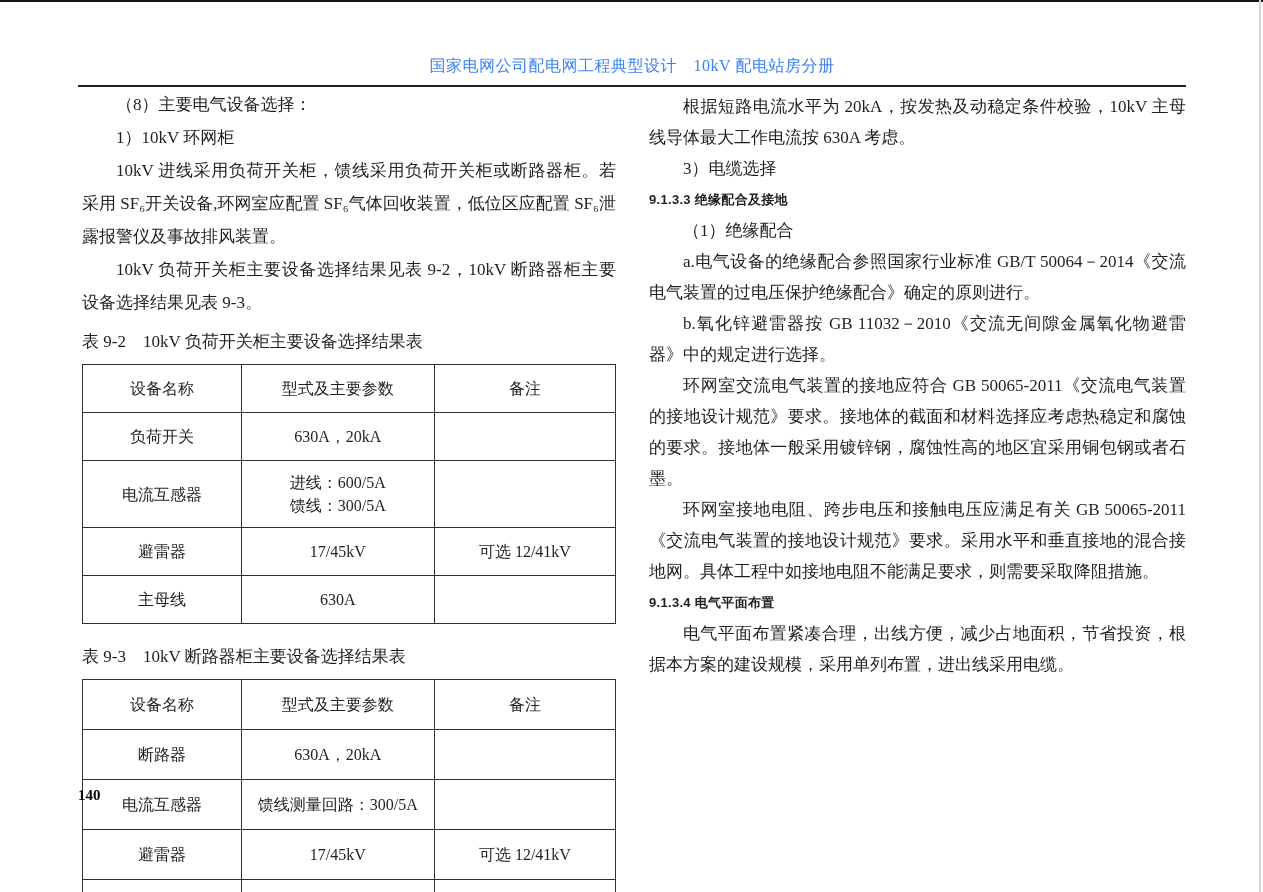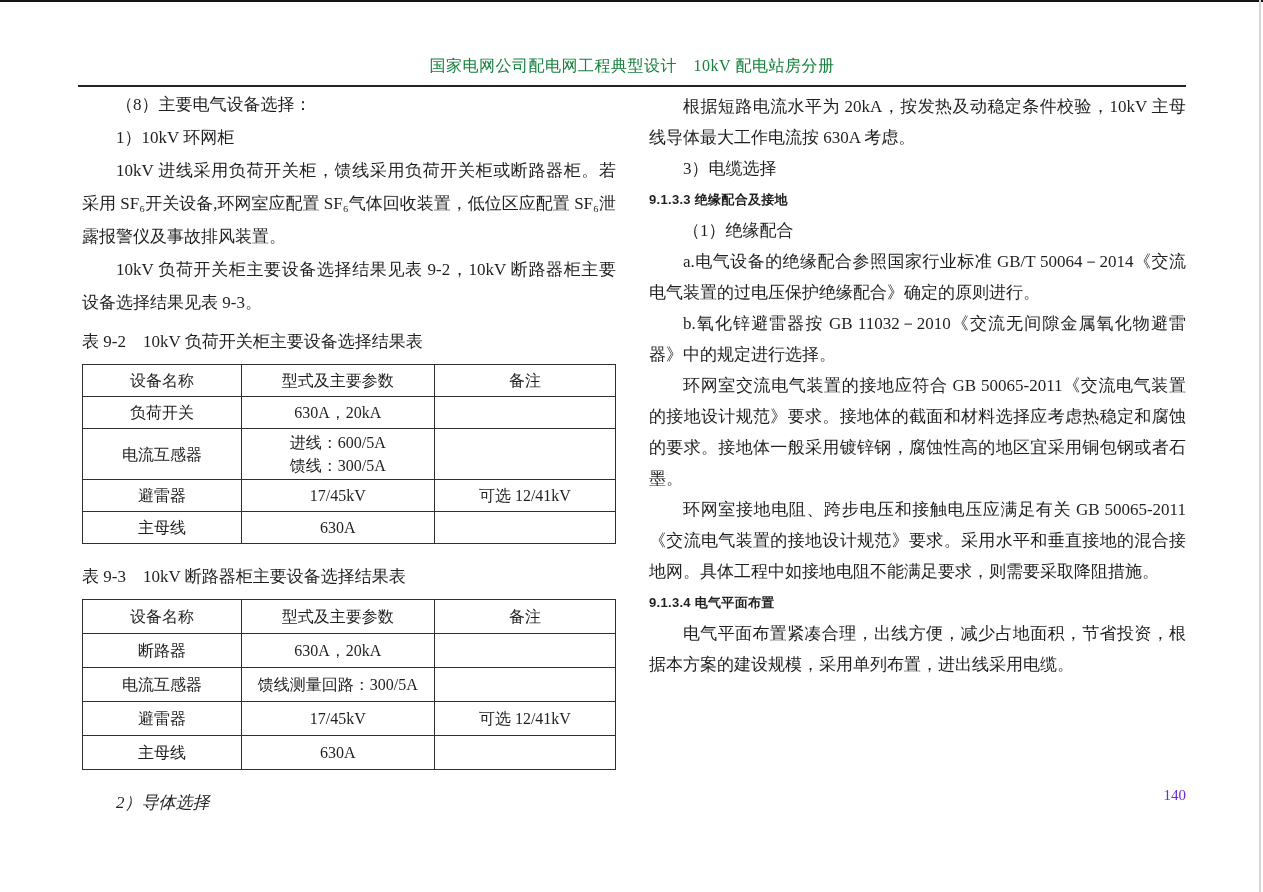--- a/index.html
+++ b/index.html
@@ -27,21 +27,21 @@
     width: 2px; height: 892px;
     background: #d6d6d6;
   }
   .header-title {
     position: absolute;
     left: 78px; top: 56px;
     width: 1108px;
     text-align: center;
     font-size: 16px;
     letter-spacing: 0.5px;
-    color: #15803d;
+    color: #3b82f6;
   }
   .header-rule {
     position: absolute;
     left: 78px; top: 85px;
     width: 1108px;
     height: 2px;
     background: #232323;
   }
   .col {
     position: absolute;
@@ -80,40 +80,41 @@
     border-collapse: collapse;
     font-size: 16px;
     table-layout: fixed;
   }
   table.eq-table th,
   table.eq-table td {
     border: 1.5px solid #2f2f2f;
     text-align: center;
     vertical-align: middle;
     font-weight: normal;
-    padding: 2px 4px;
+    padding: 10px 4px;
     line-height: 23px;
     height: 27px;
     white-space: pre-line;
   }
   table.t2 th, table.t2 td { height: 29px; }
   .col-c1 { width: 29.8%; }
   .col-c2 { width: 36.2%; }
   .col-c3 { width: 34%; }
   .after-table {
     margin-top: 16px !important;
     font-style: italic;
   }
   .page-number {
     position: absolute;
     left: 78px; top: 787px;
     width: 1108px;
-    text-align: right;
+    text-align: left;
     font-size: 15px;
-    color: #6d28d9;
+    color: #000000;
+    font-weight: bold;
   }
 </style>
 </head>
 <body>
 
 <div class="top-edge"></div>
 <div class="right-edge"></div>
 
 <div class="header-title">国家电网公司配电网工程典型设计　10kV 配电站房分册</div>
 <div class="header-rule"></div>

